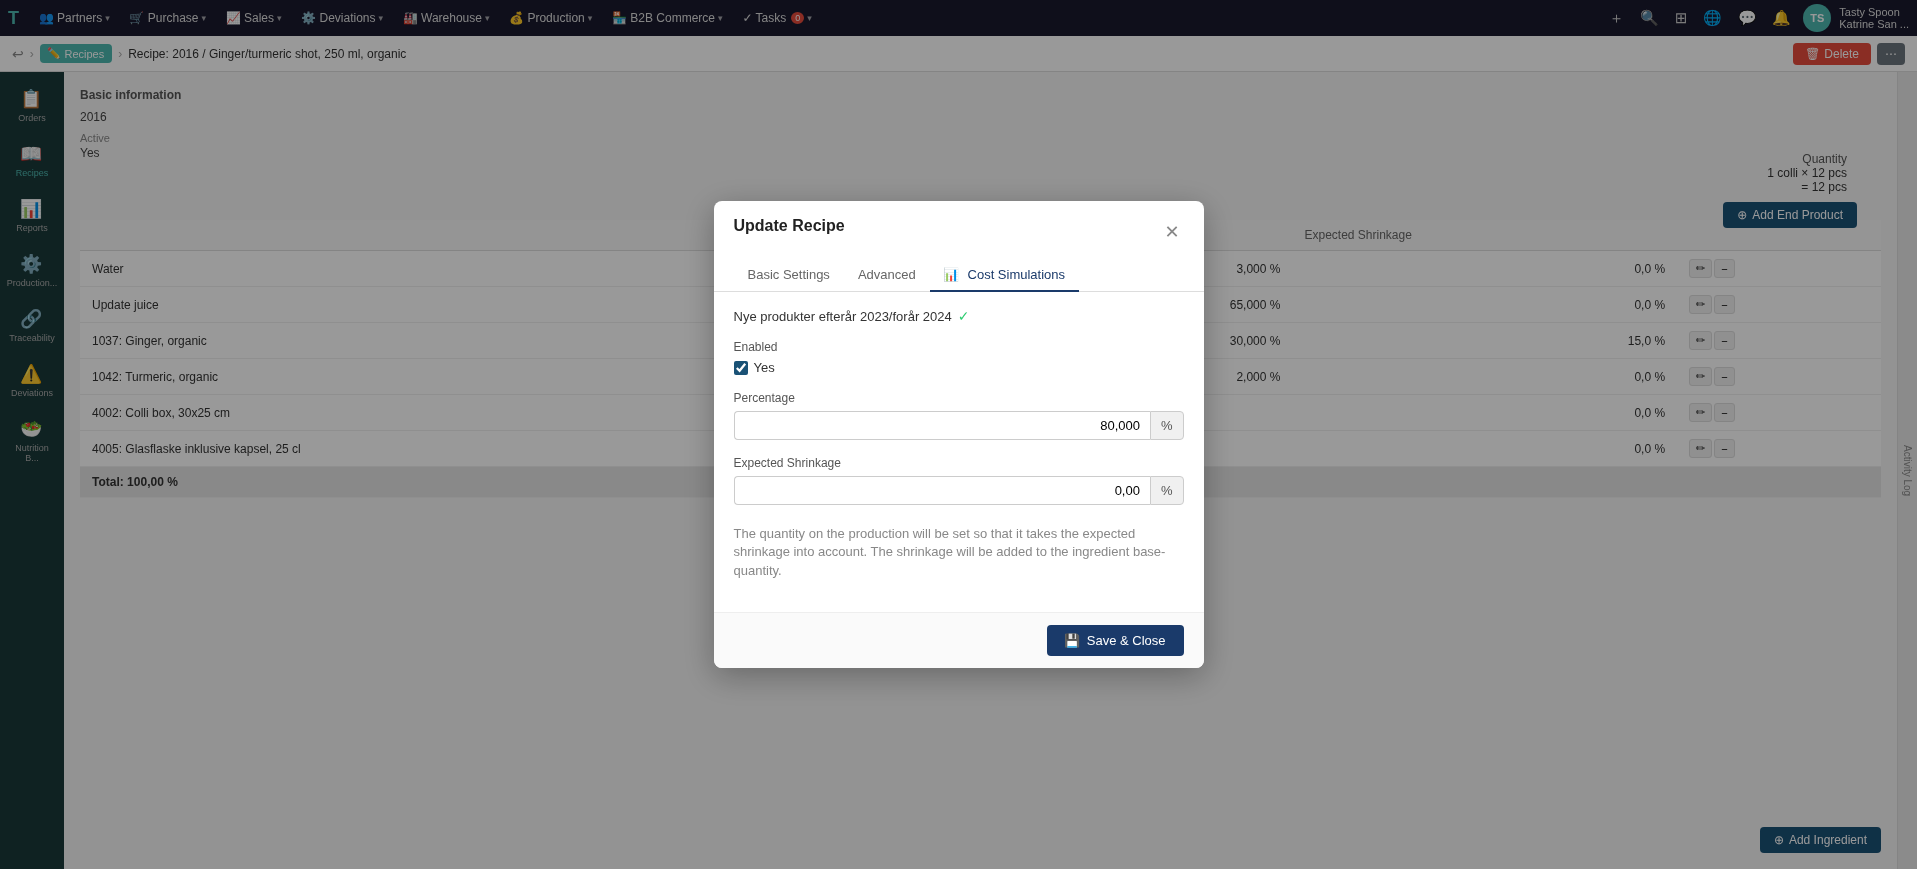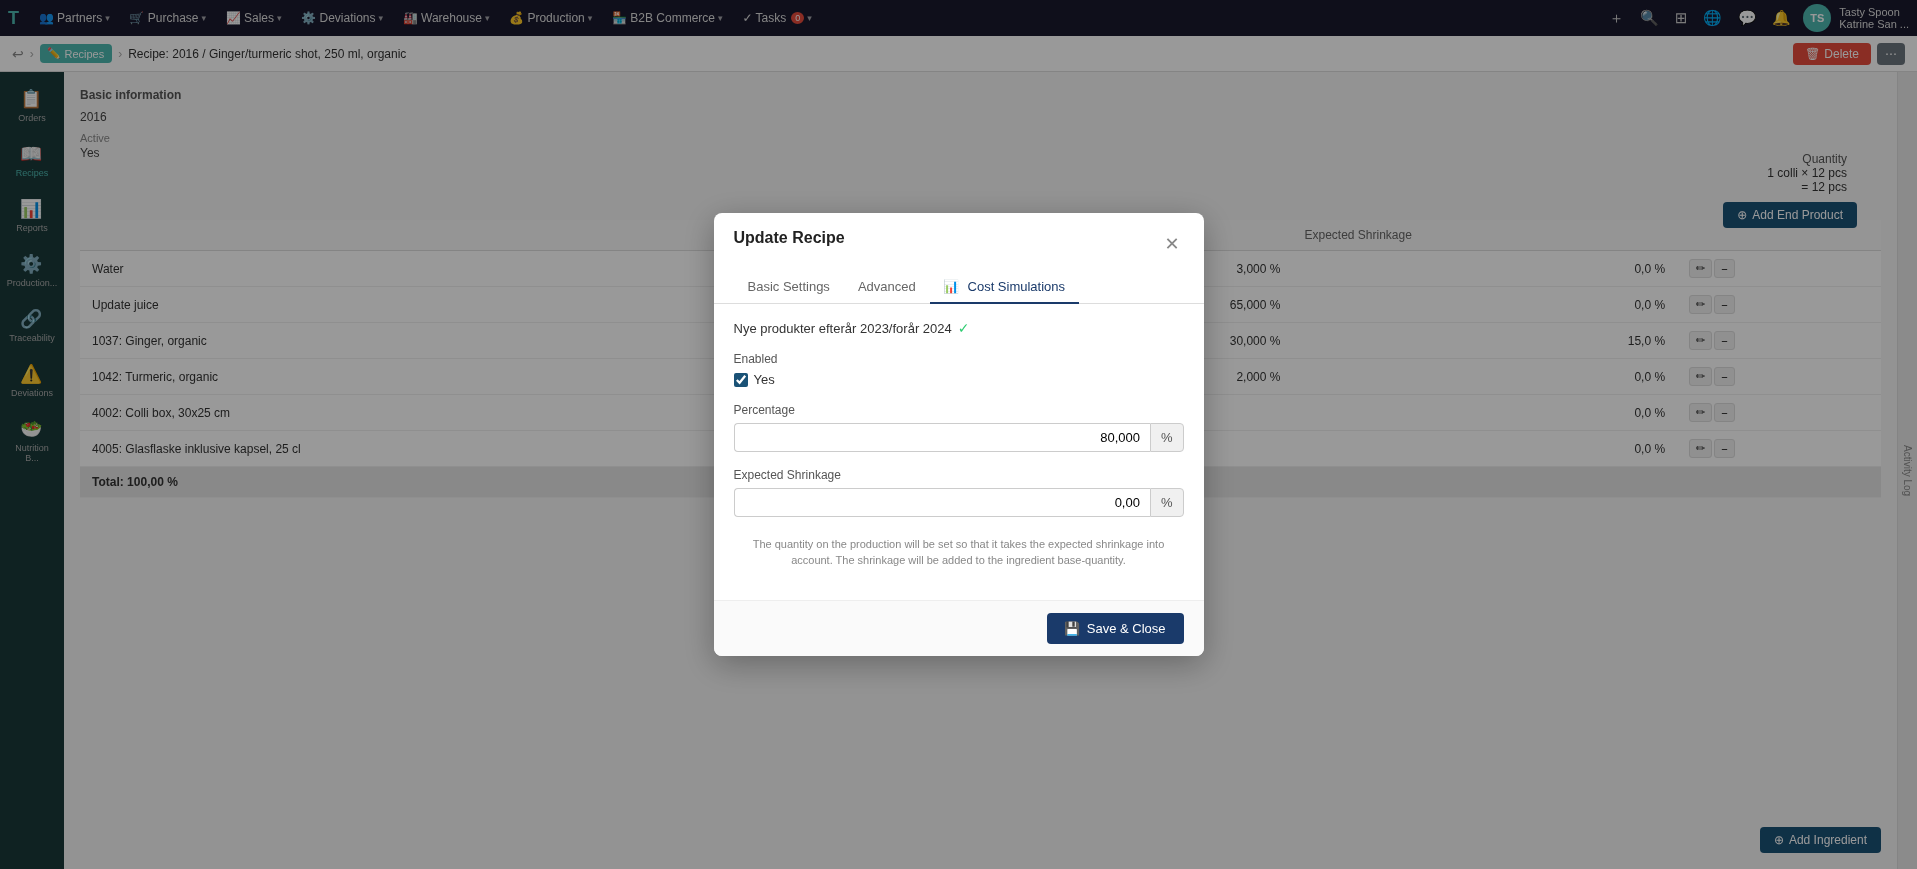--- a/index.html
+++ b/index.html
@@ -142,21 +142,21 @@
     .input-with-suffix { display: flex; align-items: stretch; }
     .input-with-suffix input {
       flex: 1; border: 1px solid #ccc; border-right: none; border-radius: 4px 0 0 4px;
       padding: 6px 10px; font-size: 13px; text-align: right; outline: none;
     }
     .input-suffix {
       background: #f0f0f0; border: 1px solid #ccc; border-radius: 0 4px 4px 0;
       padding: 6px 10px; font-size: 13px; color: #555;
     }
 
-    .help-text { font-size: 11px; color: #888; margin-top: 20px; line-height: 1.4; text-align: center; }
+    .help-text { font-size: 13px; color: #888; margin-top: 20px; line-height: 1.4; }
 
     
     .modal-footer {
       display: flex; justify-content: flex-end; padding: 12px 20px;
       border-top: 1px solid #eee; background: #fafafa;
     }
     .btn-save {
       background: #1a3a6a; color: white; border: none; border-radius: 4px;
       padding: 8px 18px; font-size: 13px; cursor: pointer;
       display: flex; align-items: center; gap: 6px;

